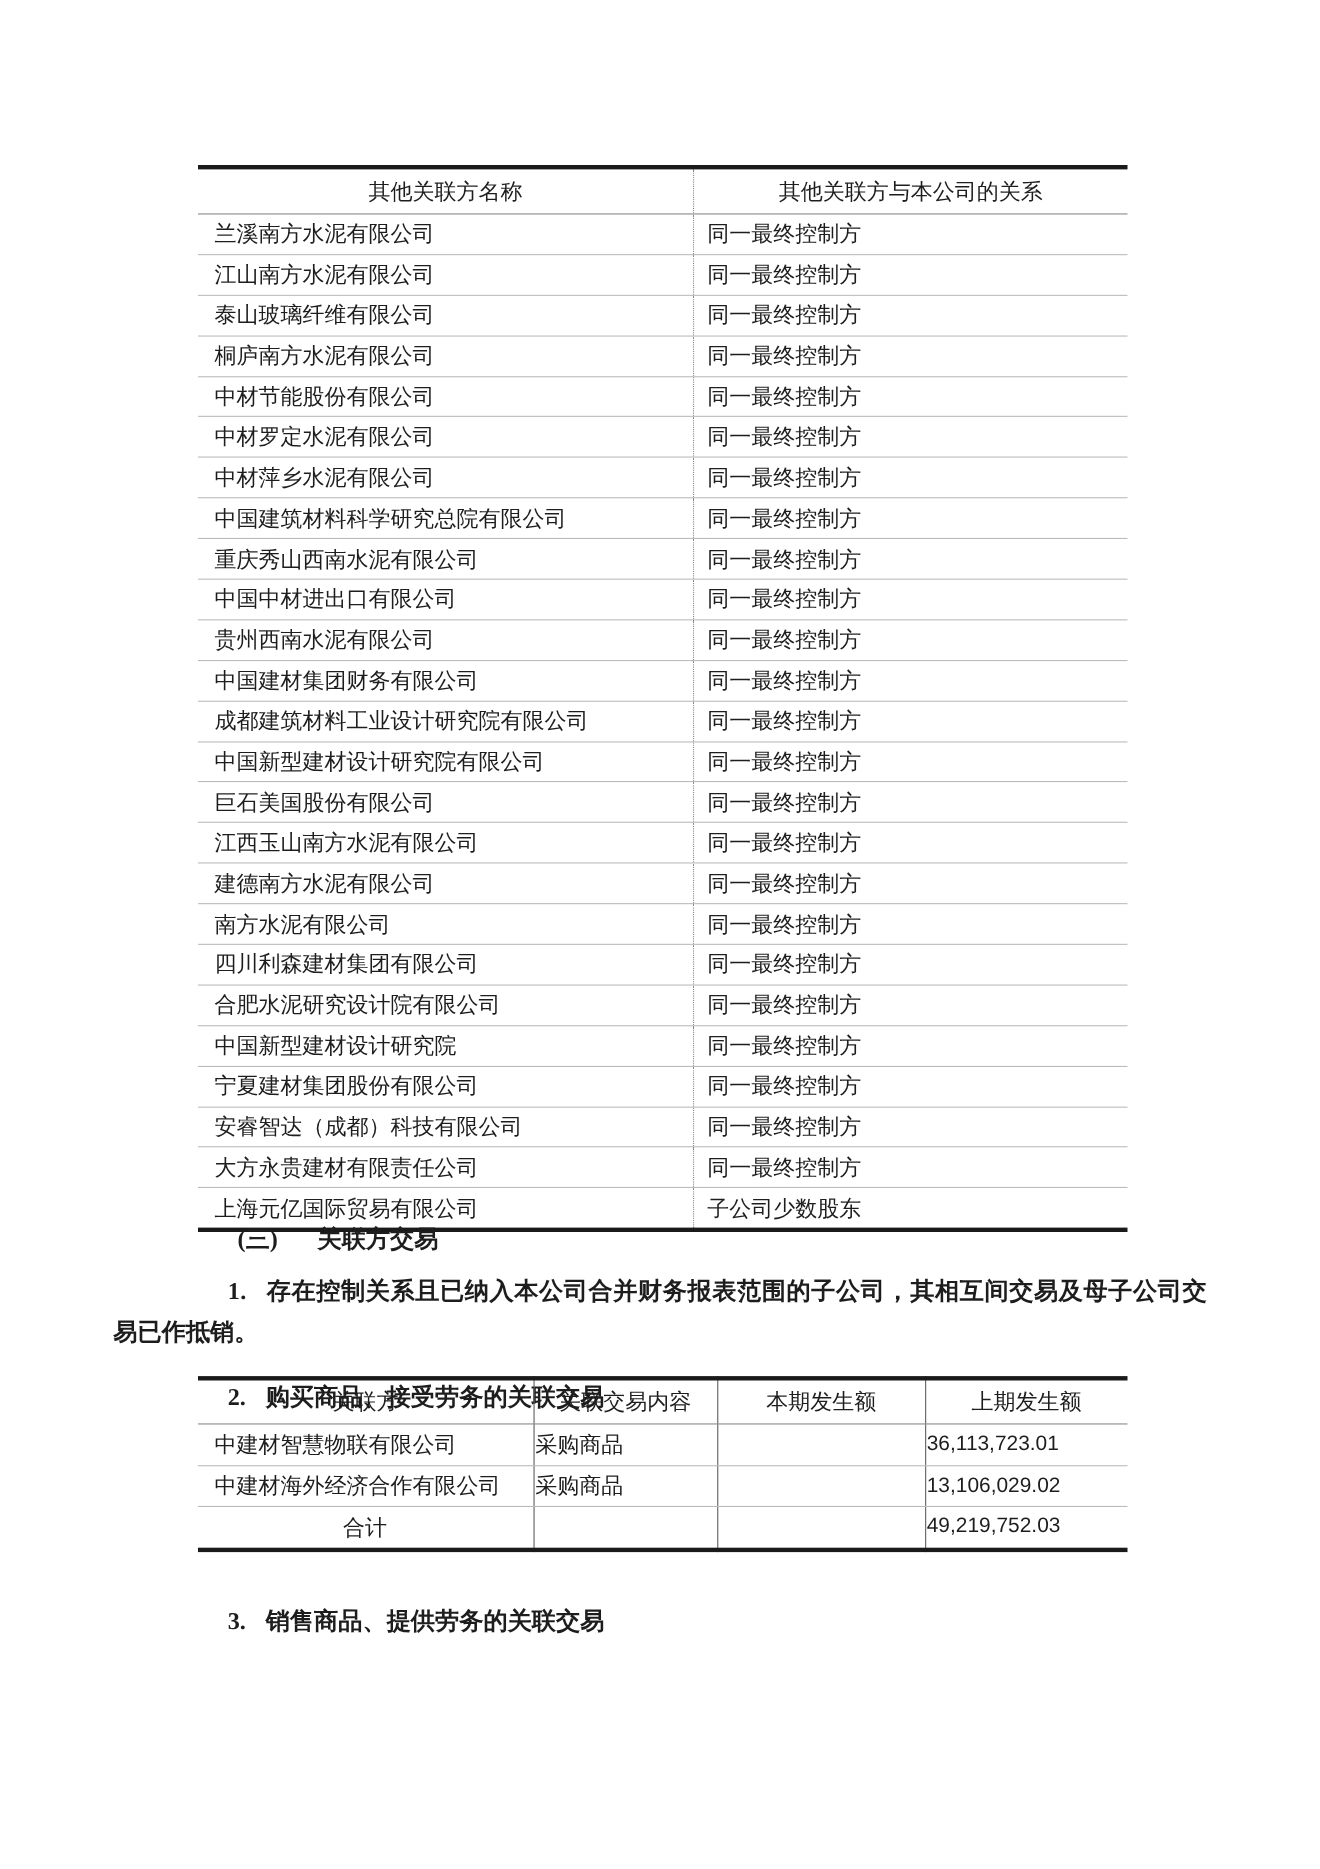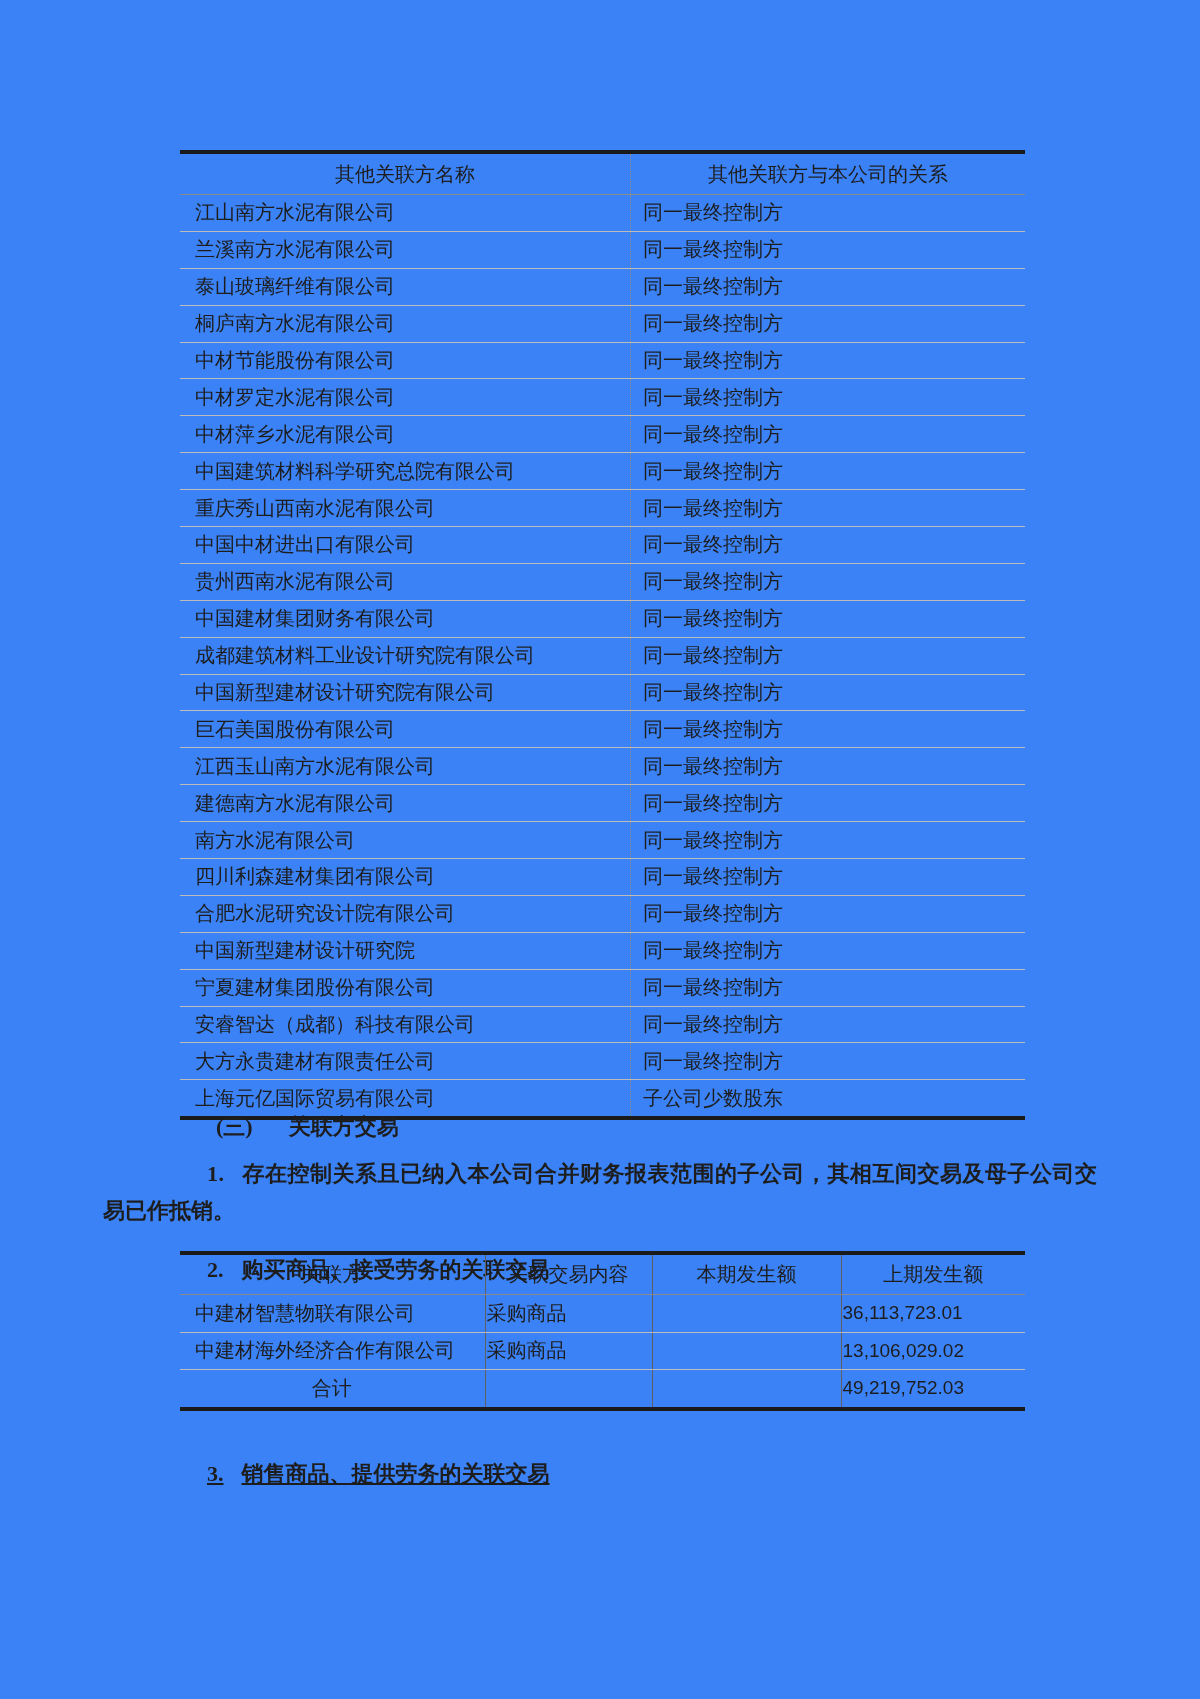--- a/index.html
+++ b/index.html
@@ -1,20 +1,20 @@
 <!DOCTYPE html>
 <html><head>
 <meta charset="utf-8">
 <style>
   html,body{margin:0;padding:0;background:#e8e8e8;}
   .page{
     position:relative;
     width:1200px;height:1699px;
     margin:0 auto;
-    background:#3b82f6;
+    background:#ffffff;
     overflow:hidden;
     font-family:"Liberation Serif","DejaVu Serif",serif;
     color:#1d1d1d;
   }
 
   table{border-collapse:collapse;table-layout:fixed;width:100%;}
 
   
   .t1wrap{position:absolute;left:180px;top:150px;width:845px;}
   .t1{border-top:4px solid #1a1a1a;border-bottom:4px solid #1a1a1a;}
@@ -33,21 +33,21 @@
   .t1 td.c2{padding-left:12px;}
 
   
   .h-sec{position:absolute;left:216px;top:1112px;font-size:22px;font-weight:bold;white-space:nowrap;}
   .h-sec .tabgap{display:inline-block;width:36px;}
   .pline{font-size:22px;font-weight:bold;white-space:nowrap;}
   .p1l1{position:absolute;left:207px;top:1159px;letter-spacing:0.5px;}
   .p1l2{position:absolute;left:103px;top:1196px;}
   .h-num{position:absolute;font-size:22px;font-weight:bold;white-space:nowrap;}
   .h2{left:207px;top:1255px;}
-  .h3{left:207px;top:1459px;text-decoration:underline;}
+  .h3{left:207px;top:1459px;}
   .numgap{display:inline-block;width:18px;}
 
   
   .t2wrap{position:absolute;left:180px;top:1251px;width:845px;}
   .t2{border-top:4px solid #1a1a1a;border-bottom:4px solid #1a1a1a;}
   .t2 col.w1{width:305px;}
   .t2 col.w2{width:167px;}
   .t2 col.w3{width:189px;}
   .t2 col.w4{width:184px;}
   .t2 th{
@@ -79,25 +79,25 @@
   <div class="t1wrap">
     <table class="t1">
       <thead>
         <tr>
           <th class="h1">其他关联方名称</th>
           <th class="h2c">其他关联方与本公司的关系</th>
         </tr>
       </thead>
       <tbody id="t1body">
           <tr>
+            <td class="c1">兰溪南方水泥有限公司</td>
+            <td class="c2">同一最终控制方</td>
+          </tr>
+          <tr>
             <td class="c1">江山南方水泥有限公司</td>
-            <td class="c2">同一最终控制方</td>
-          </tr>
-          <tr>
-            <td class="c1">兰溪南方水泥有限公司</td>
             <td class="c2">同一最终控制方</td>
           </tr>
           <tr>
             <td class="c1">泰山玻璃纤维有限公司</td>
             <td class="c2">同一最终控制方</td>
           </tr>
           <tr>
             <td class="c1">桐庐南方水泥有限公司</td>
             <td class="c2">同一最终控制方</td>
           </tr>

